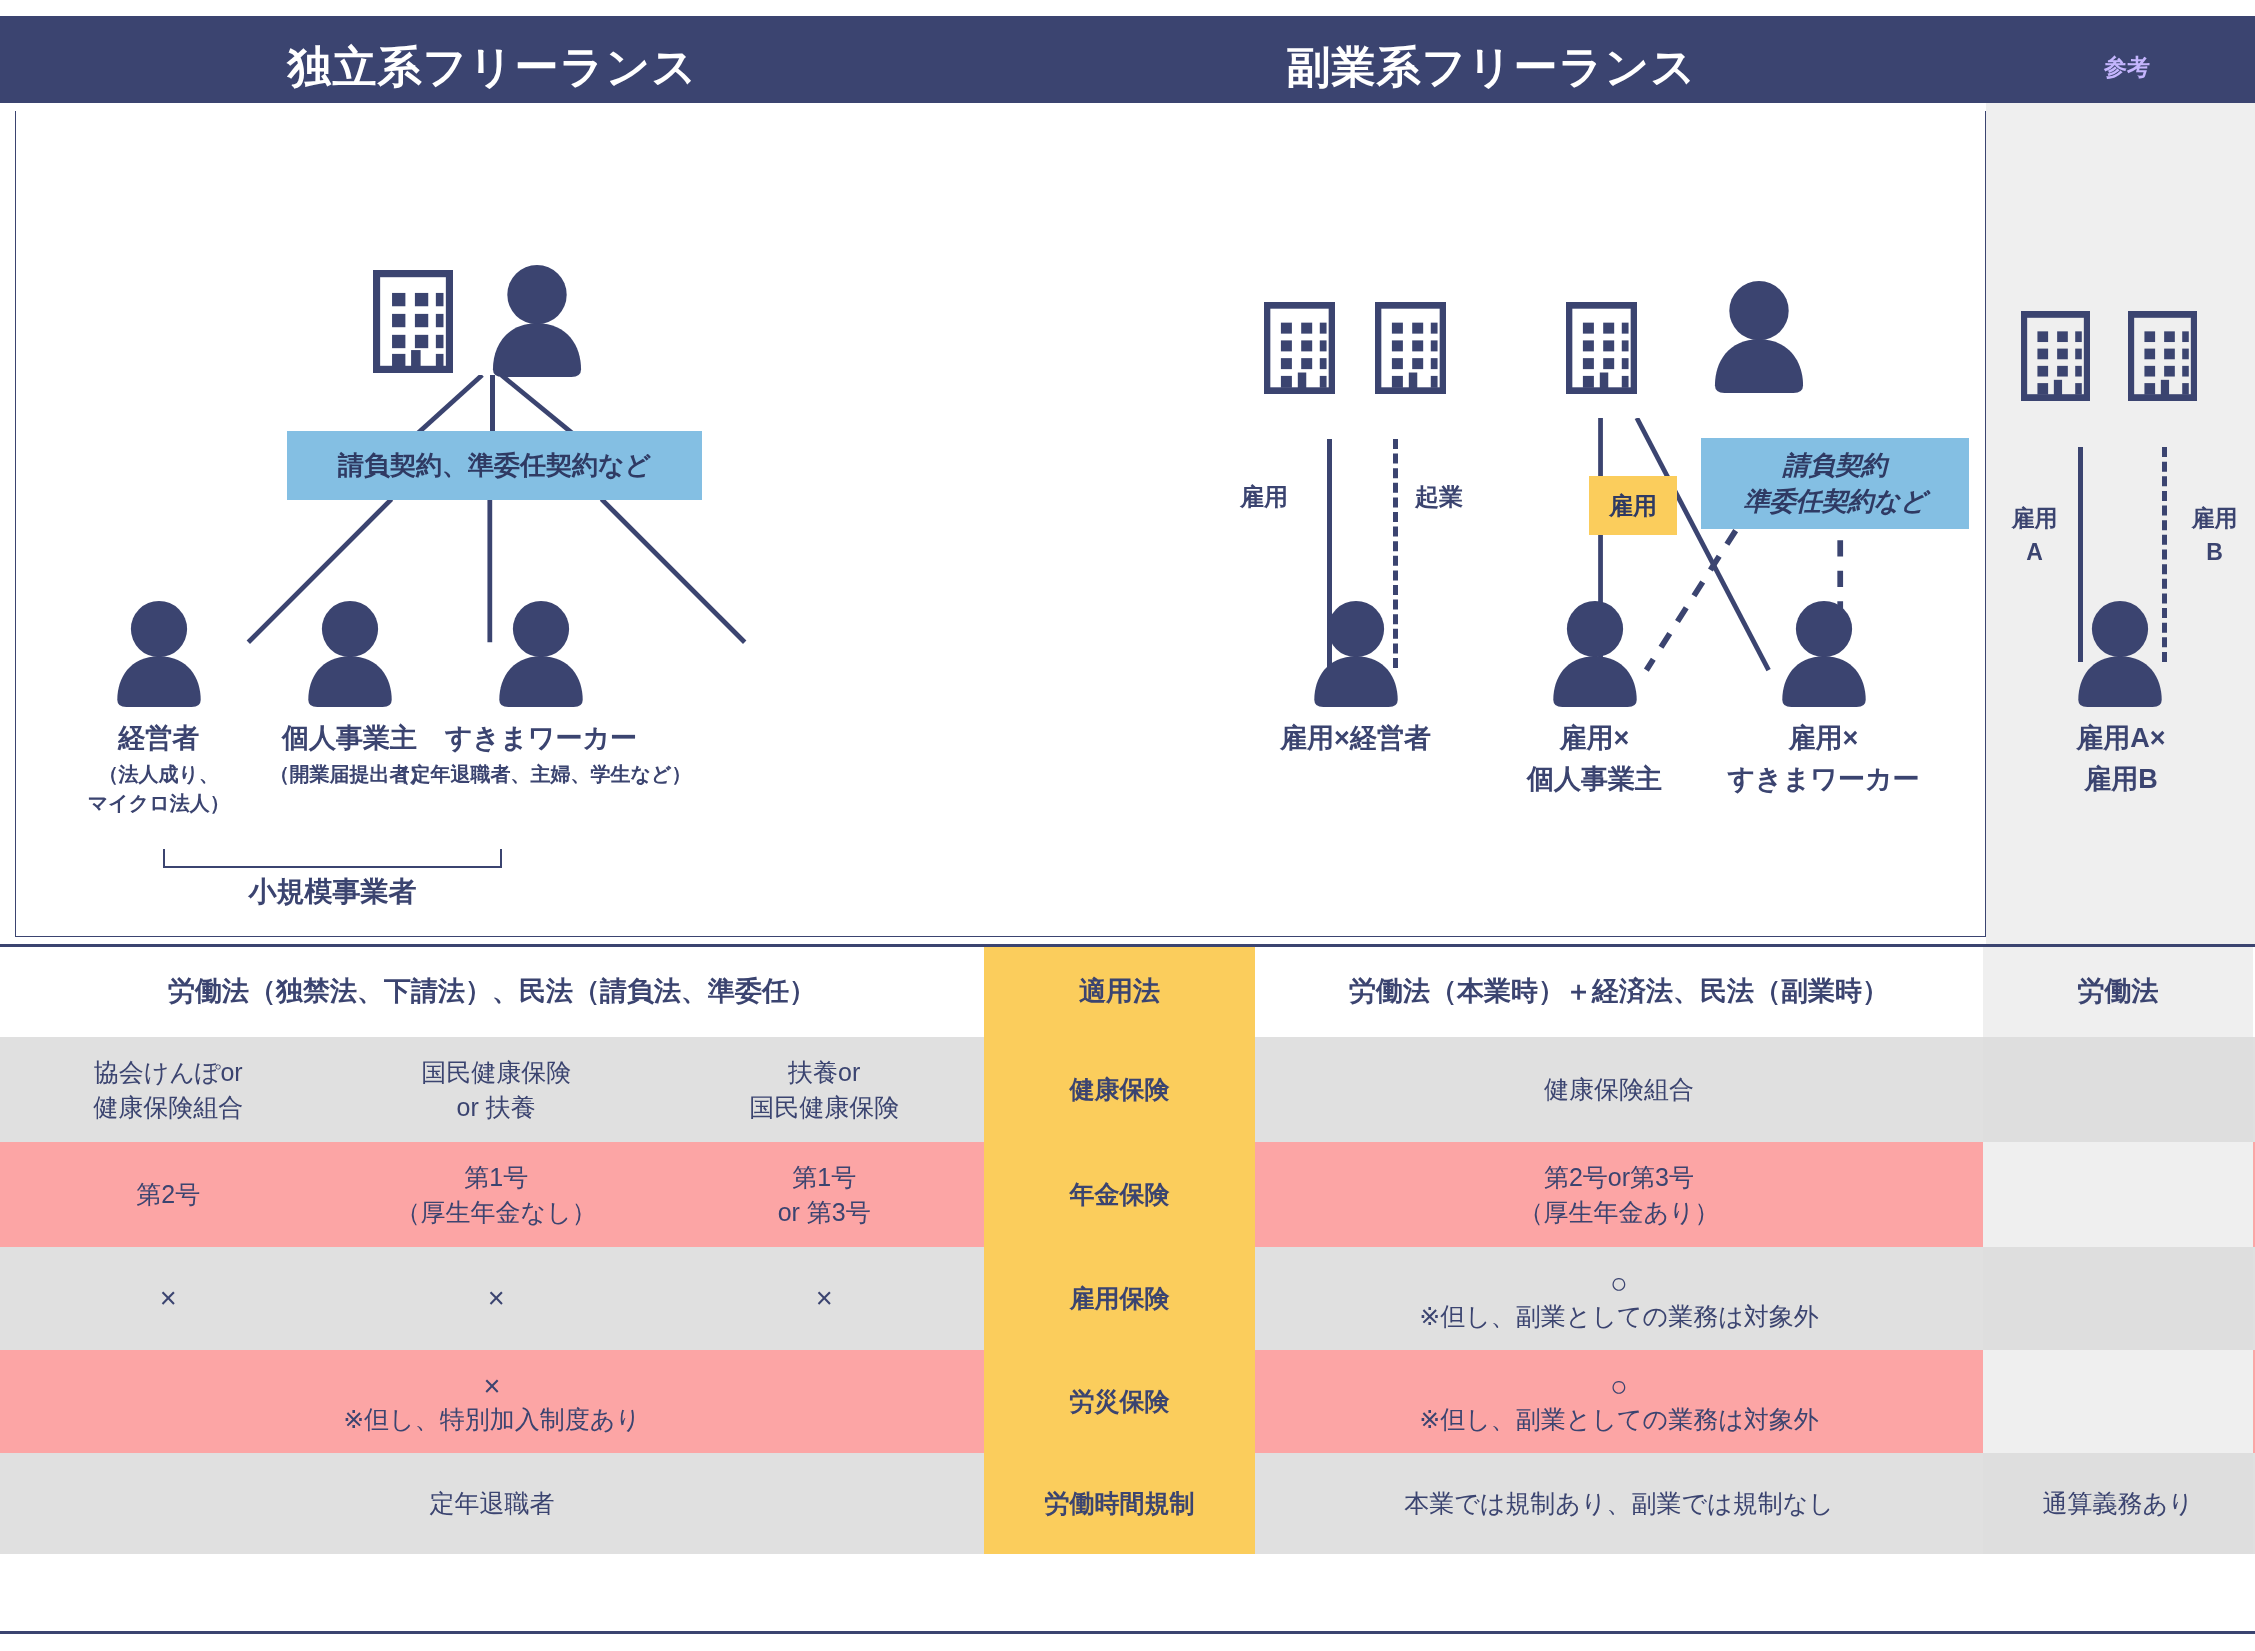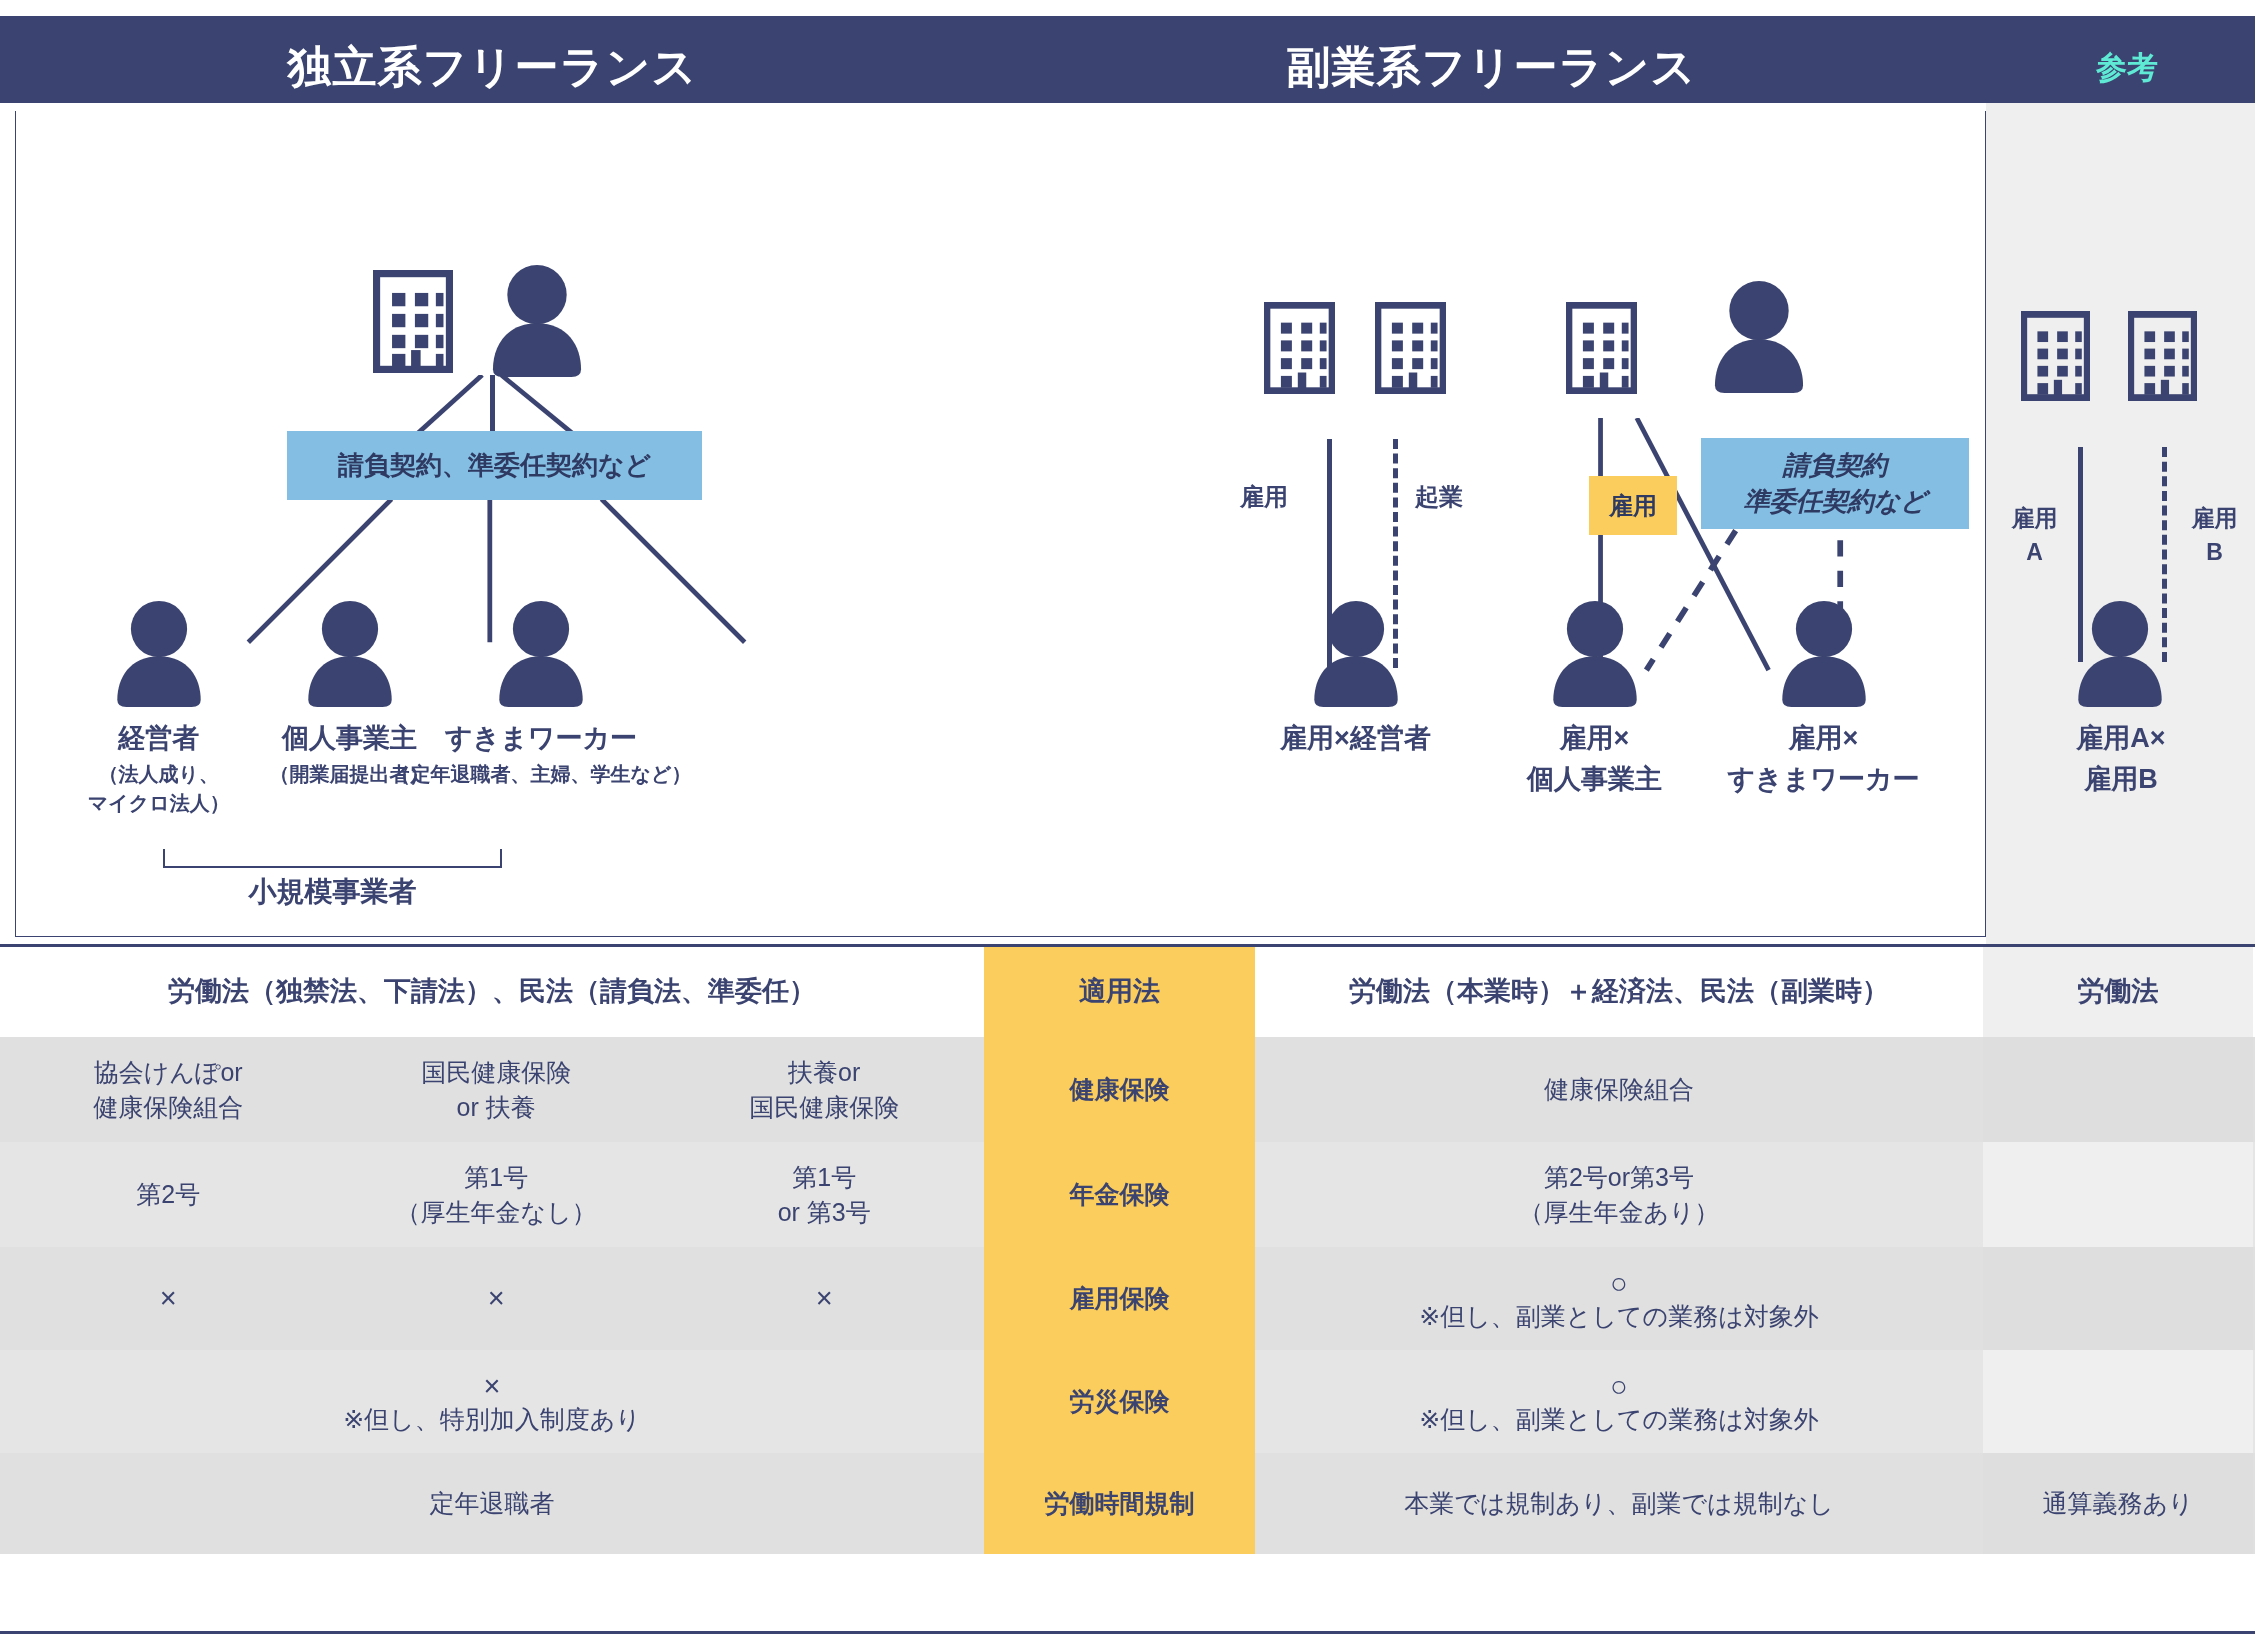--- a/index.html
+++ b/index.html
@@ -22,21 +22,21 @@
   .hdr-left {
     width: 985px; text-align: center;
     color: #fff; font-size: 44px; font-weight: bold; letter-spacing: 1px;
   }
   .hdr-mid {
     width: 1013px; text-align: center;
     color: #fff; font-size: 44px; font-weight: bold; letter-spacing: 1px;
   }
   .hdr-right {
     width: 258px; text-align: center;
-    color: #5eead4; font-size: 31px; font-weight: bold;
+    color: #c4b5fd; font-size: 23px; font-weight: bold;
   }
 
   
   .diagram {
     position: absolute; left: 0; top: 103px;
     width: 2256px; height: 841px;
     background: #ffffff;
   }
   .diag-ref-bg {
     position: absolute; left: 1986px; top: 0;
@@ -123,21 +123,21 @@
   .c-mid { width: 271px; background: #fbcd5c; font-weight: bold; }
   .c-sub { width: 728px; }
   .c-ref { width: 270px; background: #efefef; }
 
   .hrow .tcell { font-weight: bold; font-size: 27px; }
   .hrow { height: 90px; background: #ffffff; }
   .hrow .c-span3 { width: 984px; }
   .hrow .c-ref { background: #efefef; }
 
   .rowA { background: #e0e0e0; }
-  .rowB { background: #e5e5e5; }
+  .rowB { background: #fca5a5; }
   .rowA .c-ref { background: #dedede; }
   .rowB .c-ref { background: #efefef; }
 
   .r-h { height: 90px; }
   .r-1 { height: 105px; }
   .r-2 { height: 105px; }
   .r-3 { height: 103px; }
   .r-4 { height: 103px; }
   .r-5 { height: 101px; }
 

